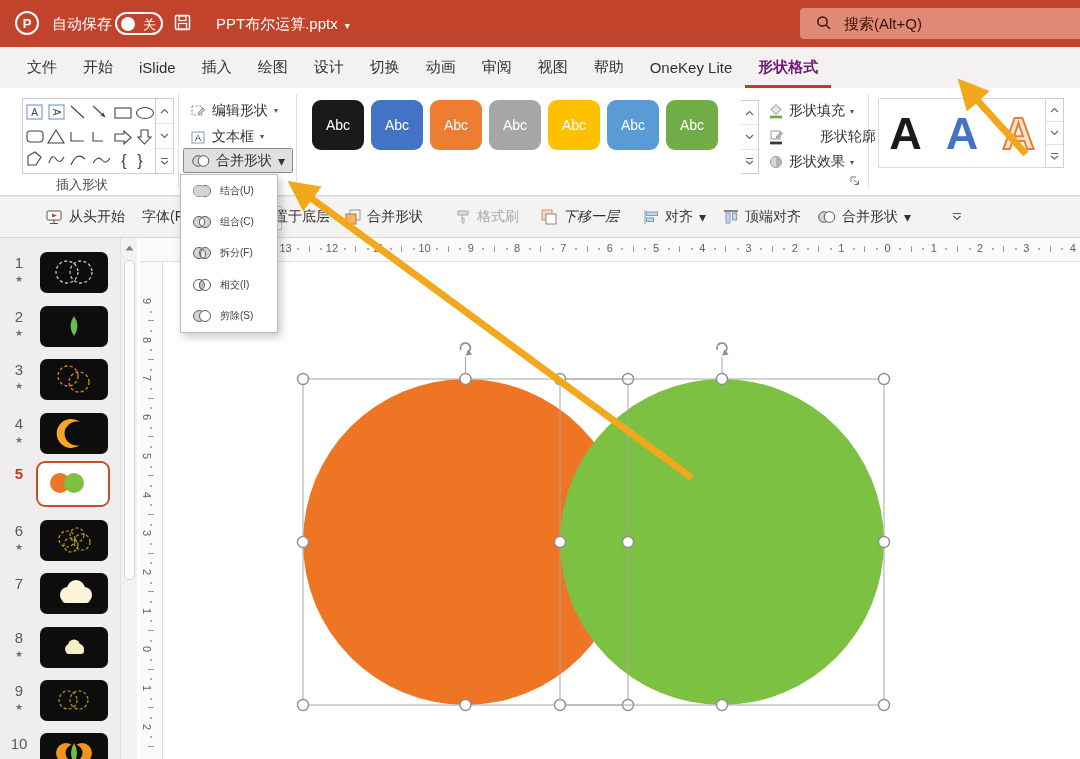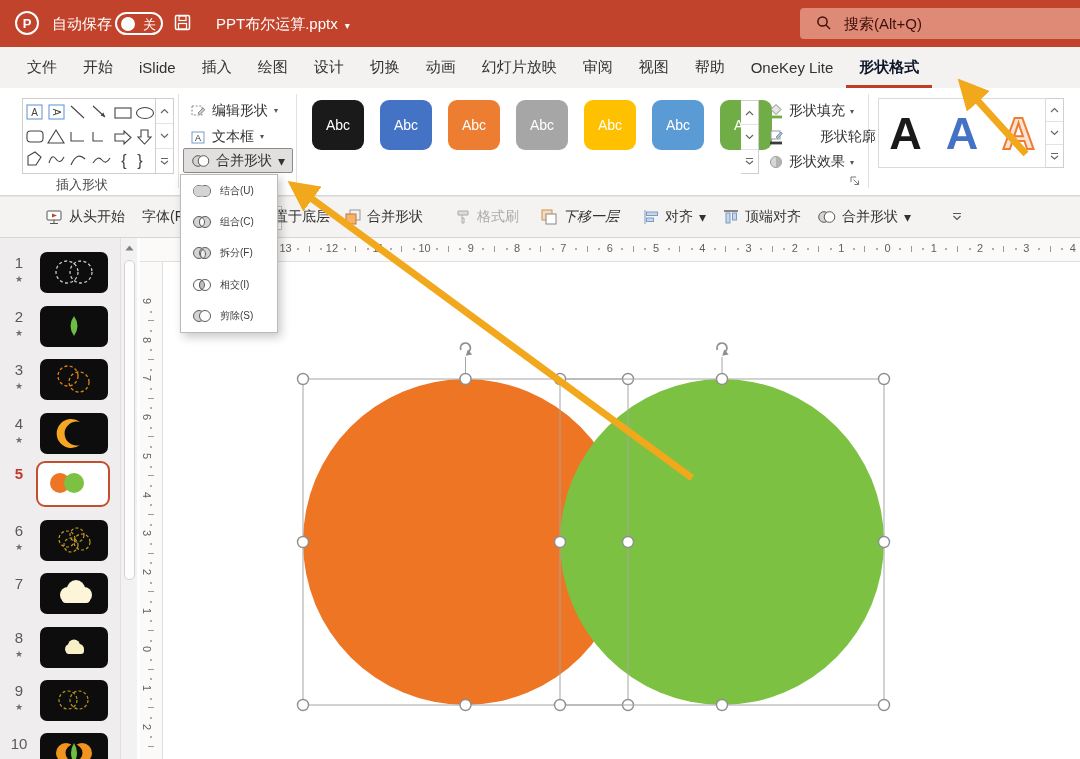--- a/index.html
+++ b/index.html
@@ -18,39 +18,39 @@
   #save-icon{left:174px;top:14px;}
   #doc-title{left:216px;top:15px;color:#fff;font-size:15px;}
   #doc-title .caret{font-size:10px;margin-left:7px;}
   #search-box{left:800px;top:8px;width:296px;height:31px;border-radius:4px;
               font-size:15px;line-height:31px;padding-left:44px;color:#3D1309;}
   #search-icon{left:816px;top:15px;}
 
   
   #tabrow{left:0;top:47px;width:1080px;height:41px;background:#F3F2F1;display:flex;align-items:stretch;padding-left:14px;}
   .tab{padding:0 13px;font-size:15px;color:#323130;display:flex;align-items:center;white-space:nowrap;}
-  .tab.active{color:#0f172a;font-weight:bold;box-shadow:inset 0 -3px 0 #C23B22;}
+  .tab.active{color:#701a75;font-weight:bold;box-shadow:inset 0 -3px 0 #C23B22;}
 
   
   #ribbon{left:0;top:88px;width:1080px;height:108px;background:#fff;border-bottom:1px solid #D8D6D4;}
   .vdiv{width:1px;background:#E3E1DF;top:6px;height:94px;}
   #gallery-box{left:22px;top:10px;width:134px;height:76px;border:1px solid #D1CFCD;background:#fff;}
   .scrollcol{width:18px;border:1px solid #D1CFCD;border-left:none;background:#fff;display:flex;flex-direction:column;}
   .scrollcol div{flex:1;display:flex;align-items:center;justify-content:center;border-bottom:1px solid #E5E3E1;}
   .scrollcol div:last-child{border-bottom:none;}
   #gallery-scroll{left:156px;top:10px;height:76px;}
   .grplabel{font-size:13px;color:#4a4a4a;text-align:center;}
   #insert-shapes-label{left:2px;top:88px;width:160px;}
   .rbtn{left:186px;height:23px;display:flex;align-items:center;gap:6px;font-size:14px;color:#333;padding:0 4px;}
   .rbtn .caret, .smallbtn .caret{font-size:8px;color:#555;}
   #edit-shape-btn{top:11px;}
   #text-box-btn{top:37px;}
   #merge-shapes-btn{left:183px;top:60px;height:25px;background:#E2E0DF;border:1px solid #8E8C8A;border-radius:2px;
                     display:flex;align-items:center;gap:6px;font-size:14px;color:#333;padding:0 7px;}
-  #swatches{left:312px;top:12px;display:flex;gap:16px;}
+  #swatches{left:312px;top:12px;display:flex;gap:7px;}
   .swatch{width:52px;height:50px;border-radius:9px;color:#fff;font-size:14px;display:flex;align-items:center;justify-content:center;}
   #styles-scroll{left:741px;top:12px;height:74px;}
   .smallbtn{left:768px;height:22px;display:flex;align-items:center;gap:5px;font-size:14px;color:#333;white-space:nowrap;}
   #shape-fill-btn{top:12px;}
   #shape-outline-btn{top:38px;gap:36px;}
   #shape-effects-btn{top:63px;}
   #shape-styles-label{left:300px;top:88px;width:470px;}
   #styles-launcher{left:849px;top:87px;}
   #wordart-box{left:878px;top:10px;width:168px;height:70px;border:1px solid #DCDAD8;display:flex;align-items:center;justify-content:center;gap:24px;}
   .bigA{font-size:45px;font-weight:bold;line-height:1;}
@@ -128,21 +128,20 @@
 
   <div id="tabrow" class="abs">
       <div class="tab">文件</div>
       <div class="tab">开始</div>
       <div class="tab">iSlide</div>
       <div class="tab">插入</div>
       <div class="tab">绘图</div>
       <div class="tab">设计</div>
       <div class="tab">切换</div>
       <div class="tab">动画</div>
-      <div class="tab">幻灯片放映</div>
       <div class="tab">审阅</div>
       <div class="tab">视图</div>
       <div class="tab">帮助</div>
       <div class="tab">OneKey Lite</div>
       <div class="tab active">形状格式</div>
     </div>
 
   <div id="ribbon" class="abs">
     <div class="vdiv abs" style="left:178px;"></div>
     <div class="vdiv abs" style="left:296px;"></div>

